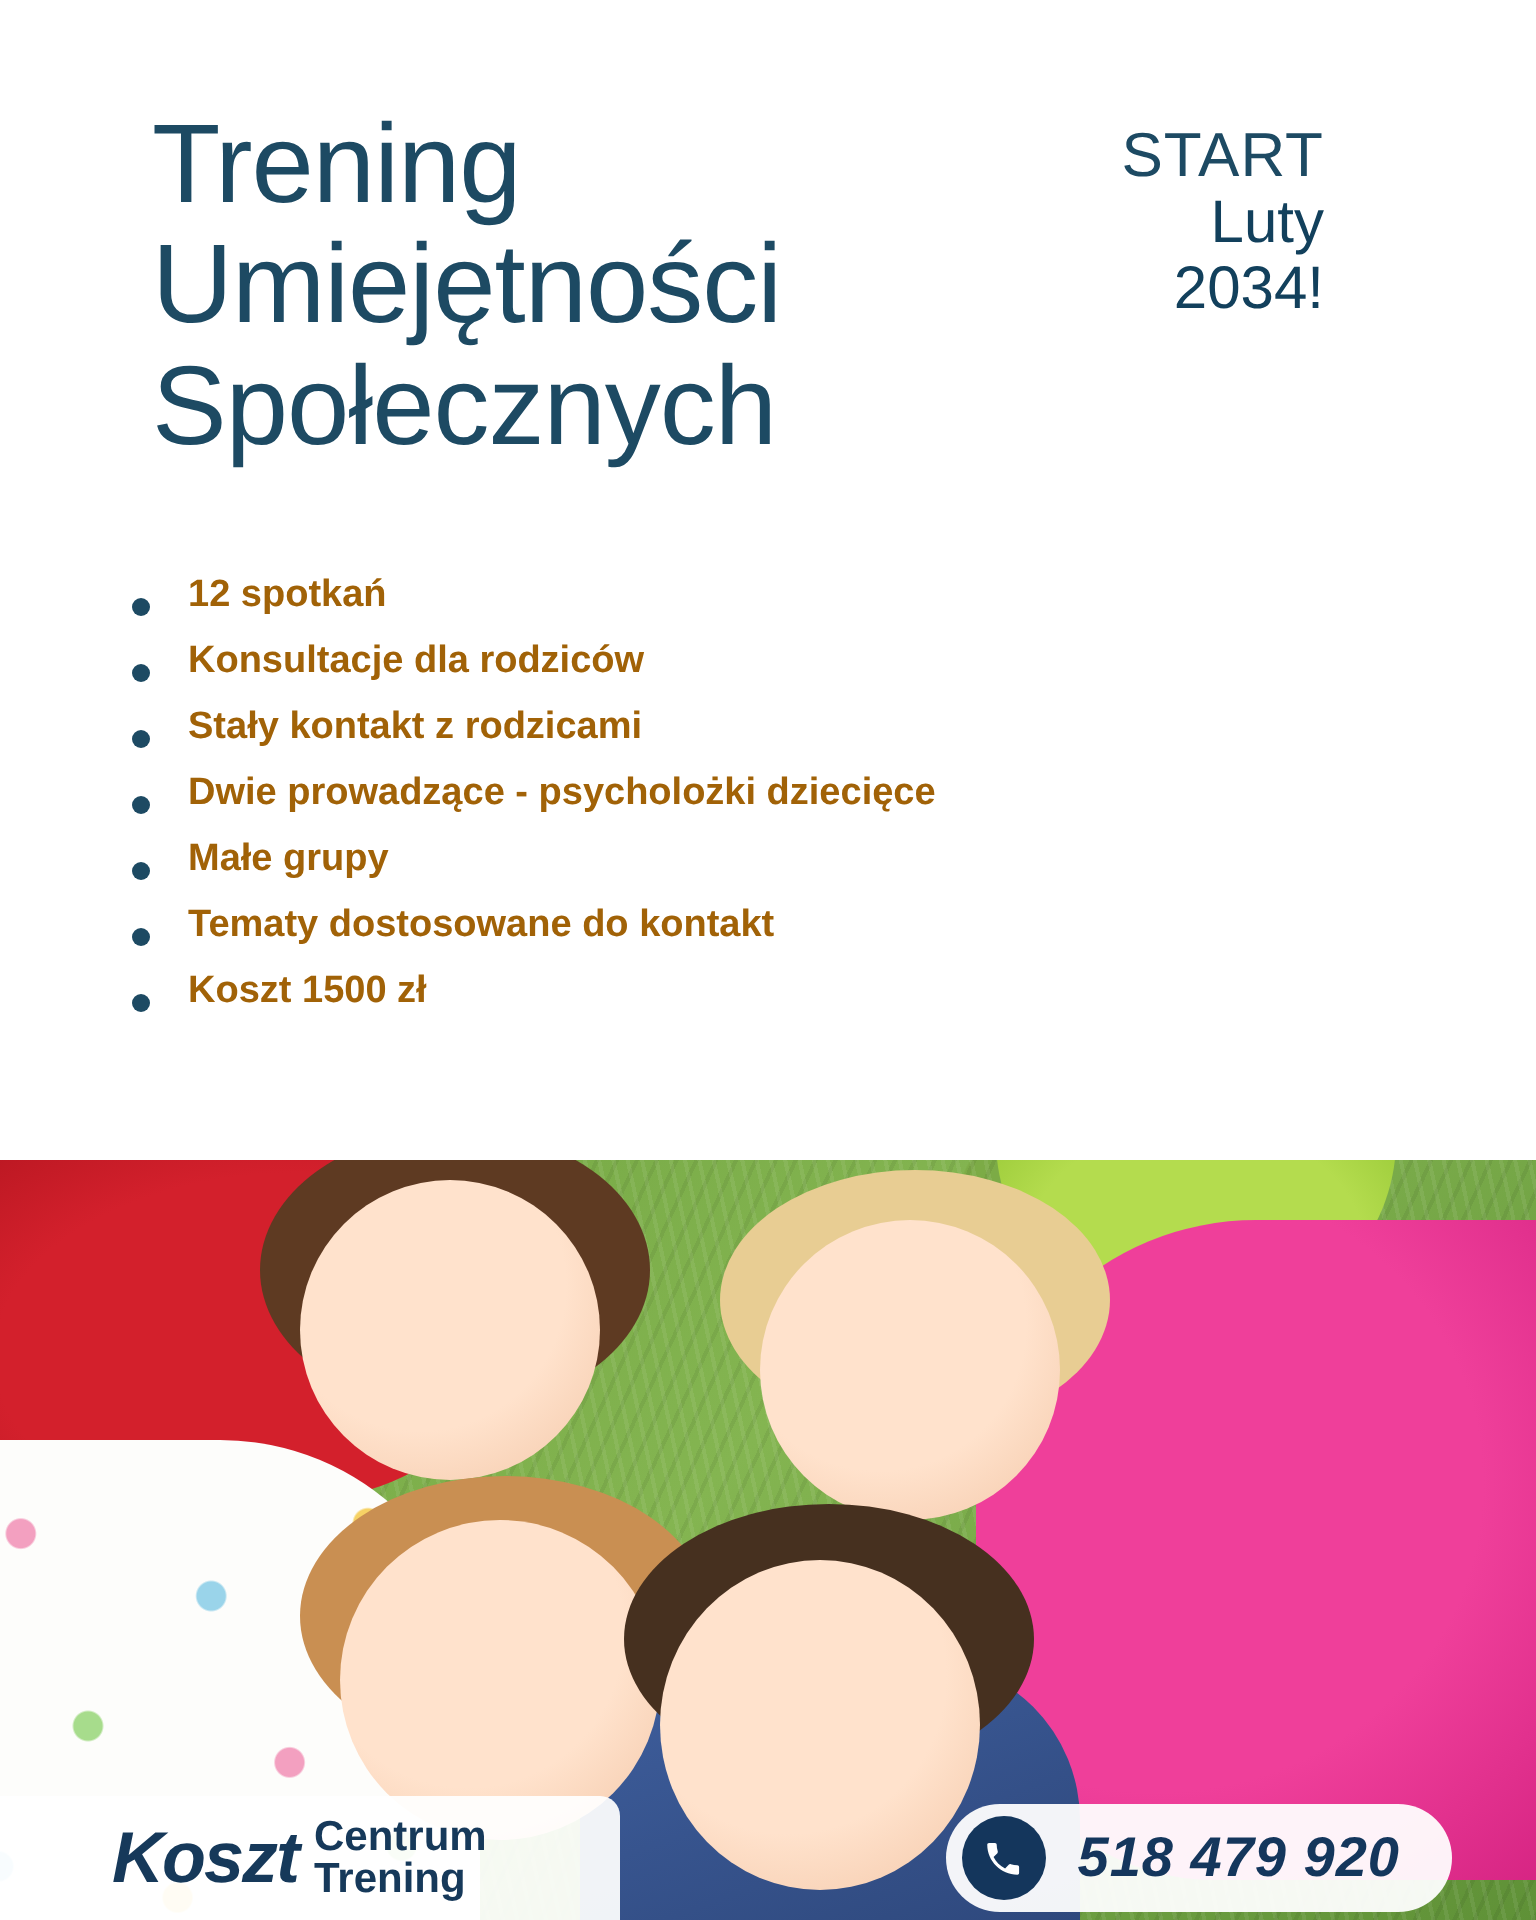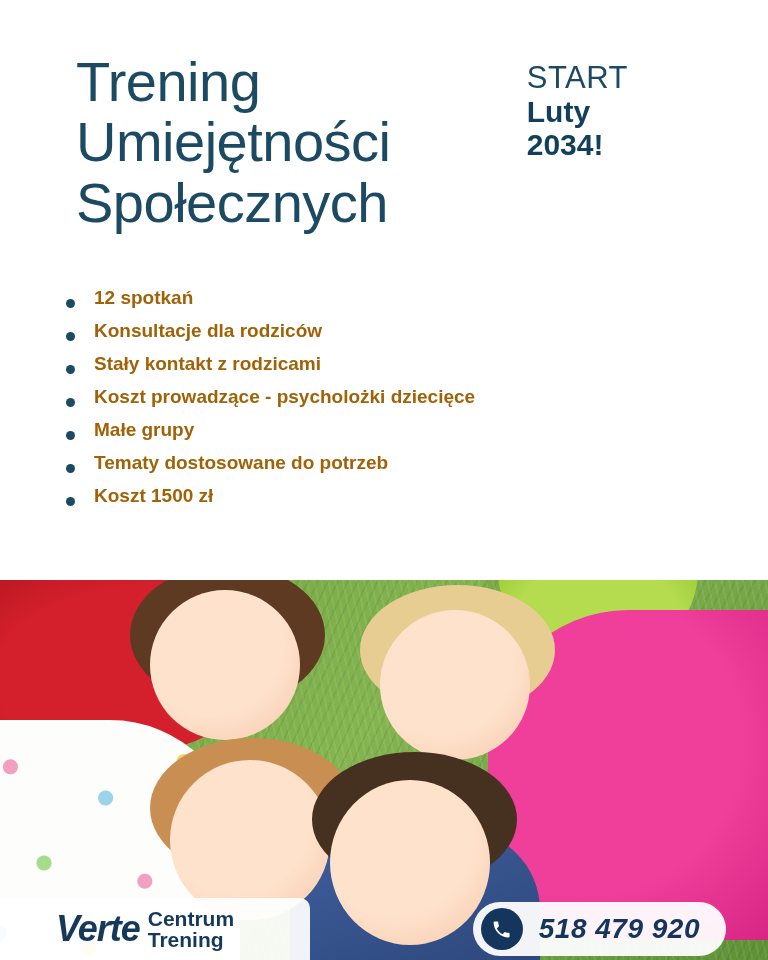--- a/index.html
+++ b/index.html
@@ -31,35 +31,35 @@
   .title {
     color: #1d4a63;
     font-size: 56px;
     line-height: 1.08;
     font-weight: 400;
     letter-spacing: -0.5px;
     white-space: pre-line;
     max-width: 470px;
   }
   .start-block {
-    text-align: left;
+    text-align: right;
     color: #15415c;
     padding-top: 10px;
-    margin-right: 100px;
+    margin-right: 66px;
   }
   .start-word {
     font-size: 31px;
     font-weight: 400;
     letter-spacing: 0.5px;
     line-height: 1.05;
     color: #1d4a63;
   }
   .start-month, .start-year {
     font-size: 30px;
-    font-weight: 700;
+    font-weight: 400;
     line-height: 1.12;
     color: #12405c;
   }
 
   
   .bullets {
     position: absolute;
     top: 288px;
     left: 60px;
     right: 16px;
@@ -251,23 +251,23 @@
       <div class="start-word">START</div>
       <div class="start-month">Luty</div>
       <div class="start-year">2034!</div>
     </div>
   </div>
 
   <ul class="bullets">
     <li>12 spotkań</li>
     <li>Konsultacje dla rodziców</li>
     <li>Stały kontakt z rodzicami</li>
-    <li>Koszt prowadzące - psycholożki dziecięce</li>
+    <li>Dwie prowadzące - psycholożki dziecięce</li>
     <li>Małe grupy</li>
-    <li>Tematy dostosowane do potrzeb</li>
+    <li>Tematy dostosowane do kontakt</li>
     <li>Koszt 1500 zł</li>
   </ul>
 
   <div class="photo">
     <div class="grass"></div>
     <div class="kid k-green"></div>
     <div class="kid k-red"></div>
     <div class="kid k-pink-sweater"></div>
     <div class="kid k-dots"></div>
     <div class="kid k-blue"></div>
@@ -276,21 +276,21 @@
     <div class="hair h2"></div>
     <div class="face f2"></div>
     <div class="hair h3"></div>
     <div class="face f3"></div>
     <div class="hair h4"></div>
     <div class="face f4"></div>
   </div>
 
   <div class="footer">
     <div class="logo-plate">
-      <span class="logo-verte">Verte</span>
+      <span class="logo-verte">Koszt</span>
       <span class="logo-sub">
         <span>Centrum</span><br>
         <span>Trening</span>
       </span>
     </div>
 
     <div class="phone-pill">
       <span class="phone-circle">
         <svg viewBox="0 0 24 24" aria-hidden="true">
             <path d="M6.6 10.8c1.4 2.8 3.8 5.1 6.6 6.6l2.2-2.2c.3-.3.7-.4 1.1-.2 1.2.4 2.4.6 3.7.6.6 0 1 .4 1 1V20c0 .6-.4 1-1 1C10.8 21 3 13.2 3 3.9c0-.6.4-1 1-1h3.4c.6 0 1 .4 1 1 0 1.3.2 2.5.6 3.7.1.4 0 .8-.2 1.1l-2.2 2.1z"></path>

